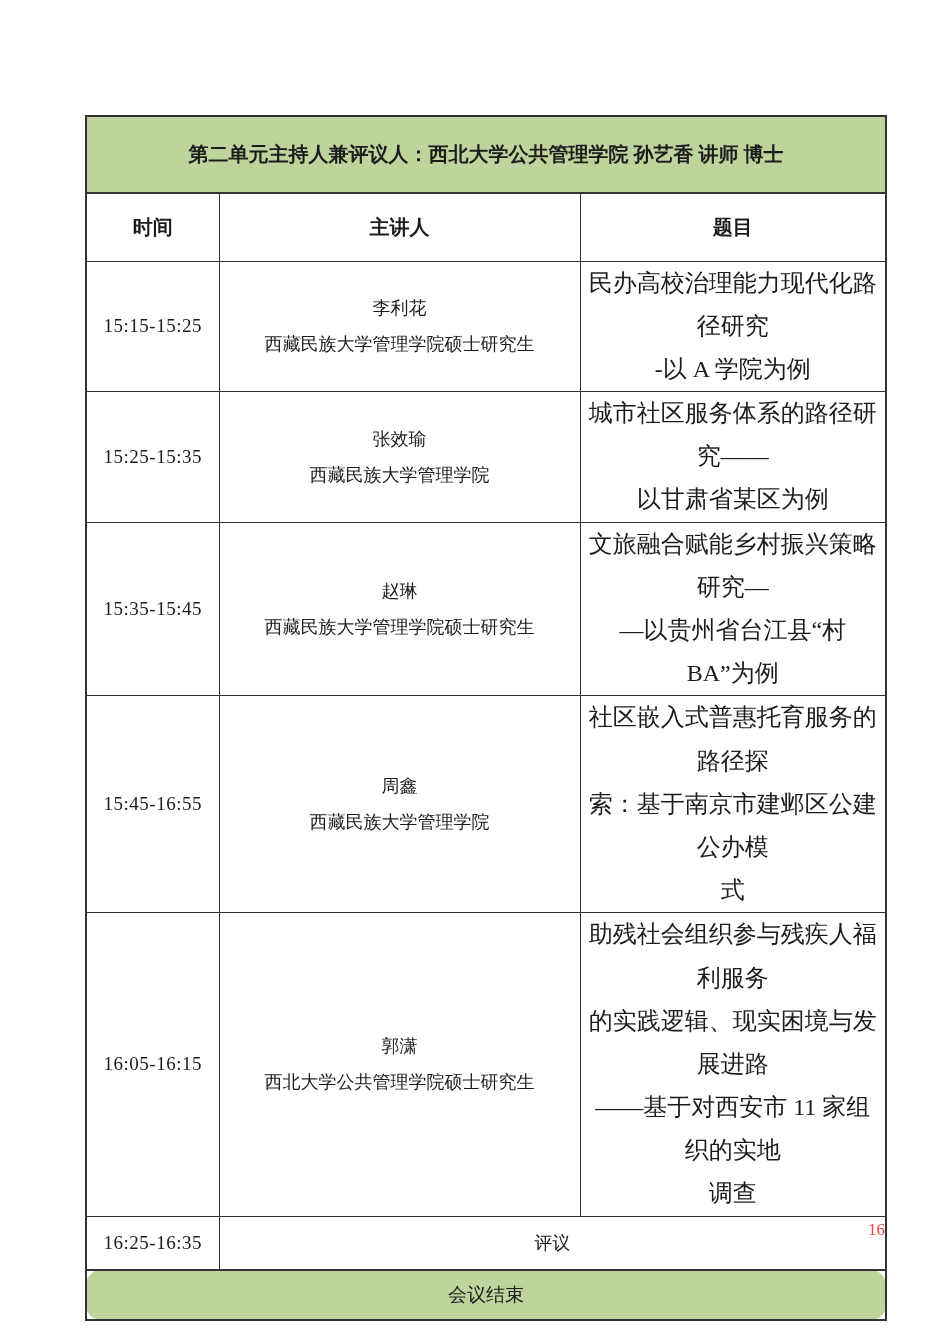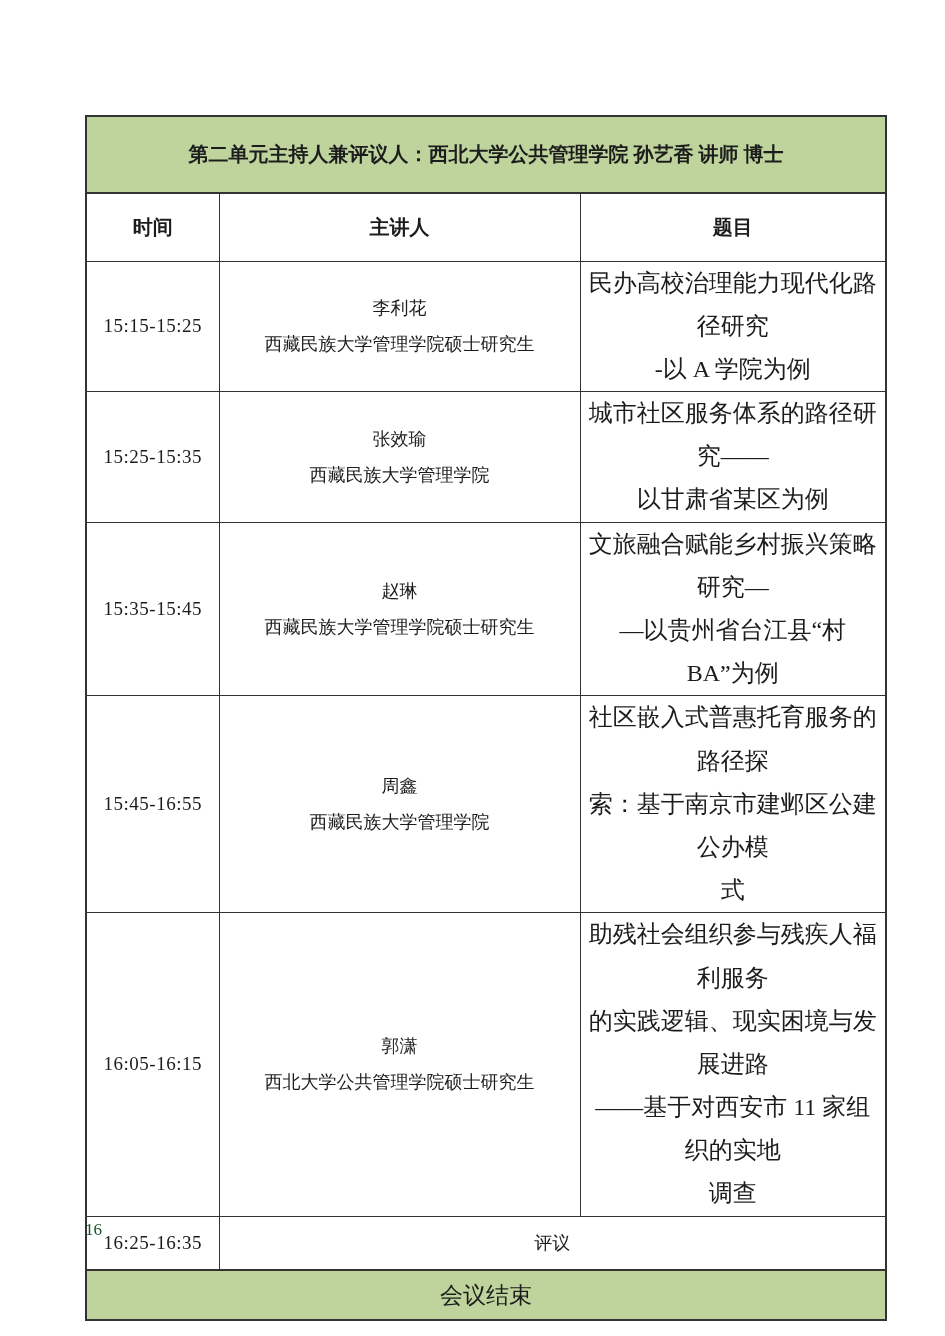--- a/index.html
+++ b/index.html
@@ -34,21 +34,22 @@
   }
   table.schedule { border: 2px solid #333333; }
   tr.band-row td {
     background: #bfd49c;
     border: 2px solid #333333;
     font-weight: bold;
     font-size: 20px;
   }
   tr.band-row.closing-row td {
     font-weight: normal;
-    font-size: 23px;
+    font-size: 19px;
+    border-radius: 15px;
   }
   tr.colhead-row th {
     font-weight: bold;
     font-size: 20px;
     font-family: Liberation Serif, serif;
   }
   td.time-cell {
     font-size: 19px;
     letter-spacing: 0.5px;
     font-family: Liberation Serif, serif;
@@ -60,23 +61,23 @@
     font-size: 24px;
     line-height: 1.8;
     white-space: pre-line;
   }
   td.review-cell { font-size: 18px; }
   .page-number {
     position: absolute;
     left: 85px;
     top: 1220px;
     width: 800px;
-    text-align: left;
+    text-align: right;
     font-size: 17px;
-    color: #14532d;
+    color: #ef4444;
   }
 </style>
 </head>
 <body>
 
 <div class="page">
 
   <table class="schedule">
     <colgroup>
       <col style="width:133px">

